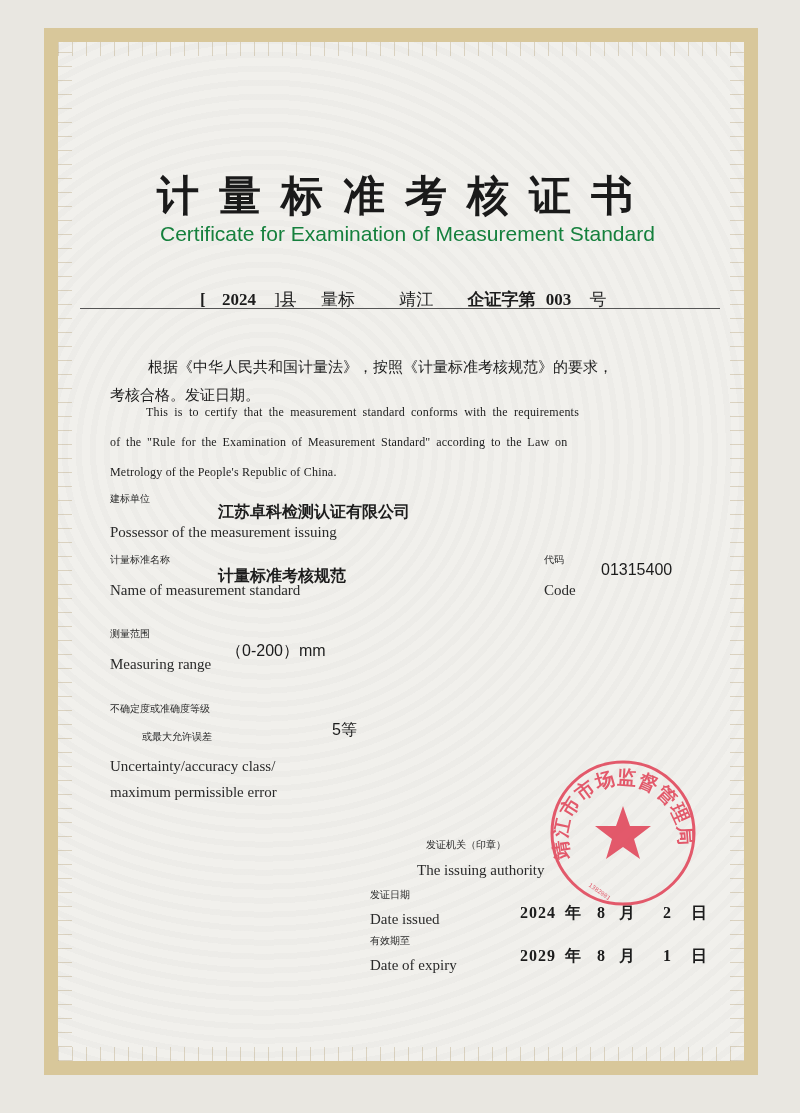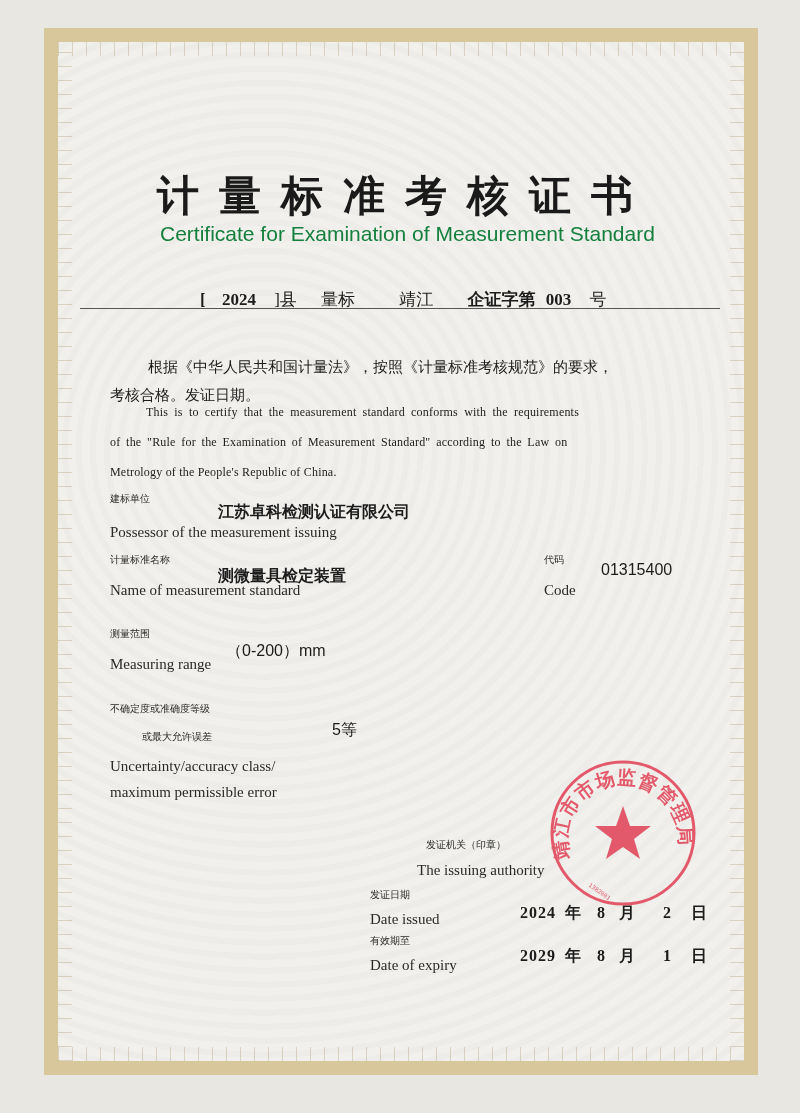--- a/index.html
+++ b/index.html
@@ -82,21 +82,21 @@
 <div class="abs para-cn" style="left:110px;top:374px">考核合格。发证日期。</div>
 <div class="abs para-en" style="left:146px;top:405px;word-spacing:3px">This is to certify that the measurement standard conforms with the requirements</div>
 <div class="abs para-en" style="left:110px;top:435px;word-spacing:2.5px">of the "Rule for the Examination of Measurement Standard" according to the Law on</div>
 <div class="abs para-en" style="left:110px;top:465px">Metrology of the People's Republic of China.</div>
 
 <div class="abs lbl-cn" style="left:110px;top:492px">建标单位</div>
 <div class="abs val-cn" style="left:218px;top:502px">江苏卓科检测认证有限公司</div>
 <div class="abs lbl-en" style="left:110px;top:524px">Possessor of the measurement issuing</div>
 
 <div class="abs lbl-cn" style="left:110px;top:553px">计量标准名称</div>
-<div class="abs val-cn" style="left:218px;top:566px">测微量具检定装置</div>
+<div class="abs val-cn" style="left:218px;top:566px">计量标准考核规范</div>
 <div class="abs lbl-en" style="left:110px;top:582px">Name of measurement standard</div>
 
 <div class="abs lbl-cn" style="left:544px;top:553px">代码</div>
 <div class="abs val" style="left:601px;top:561px">01315400</div>
 <div class="abs lbl-en" style="left:544px;top:582px">Code</div>
 
 <div class="abs lbl-cn" style="left:110px;top:627px">测量范围</div>
 <div class="abs val" style="left:226px;top:641px">（0-200）mm</div>
 <div class="abs lbl-en" style="left:110px;top:656px">Measuring range</div>
 

